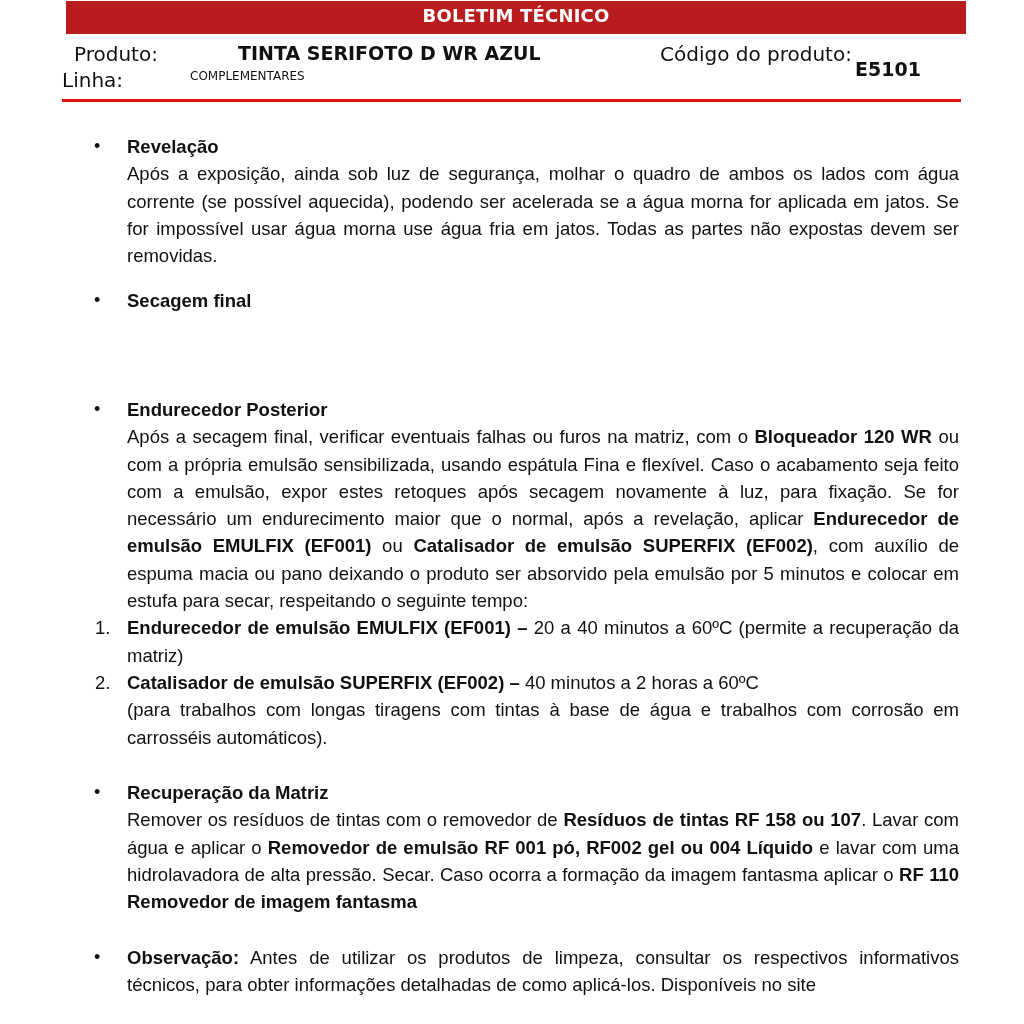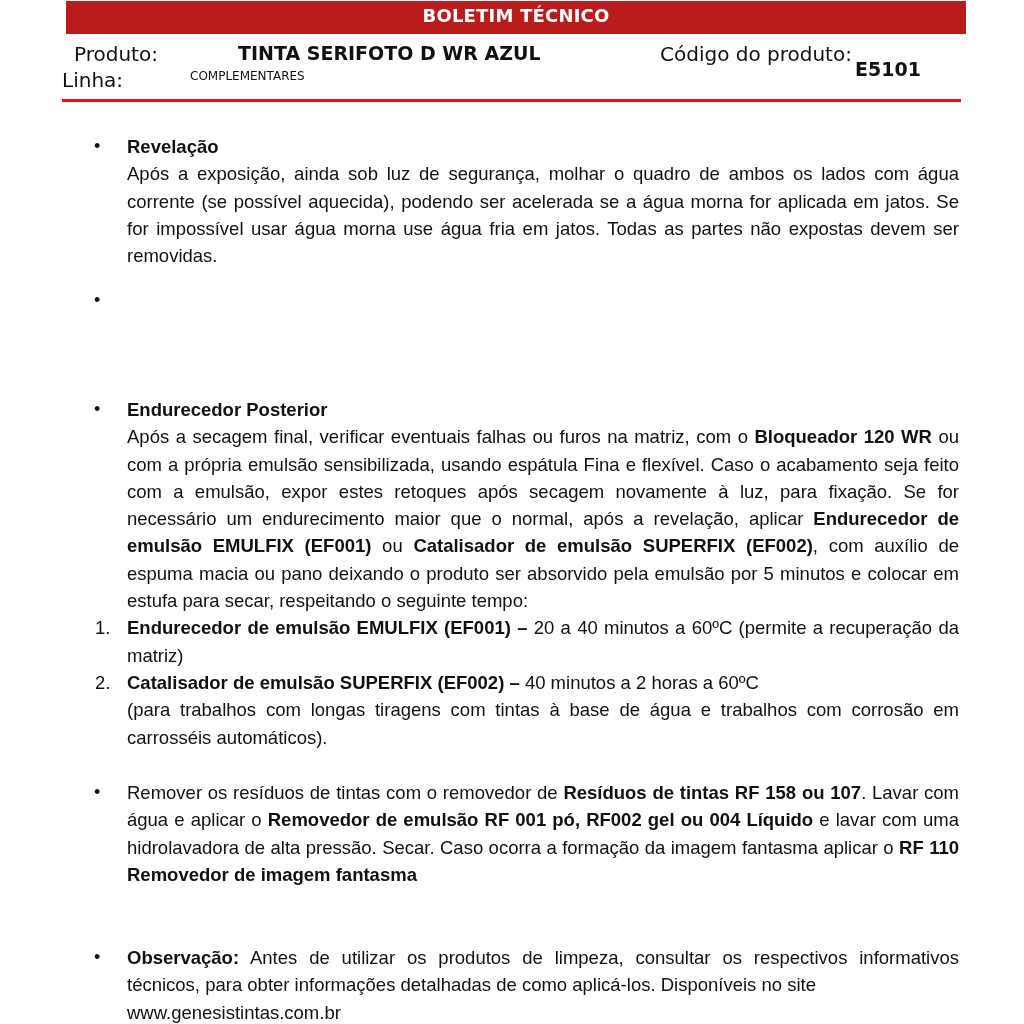--- a/index.html
+++ b/index.html
@@ -57,20 +57,21 @@
 <div class="content">
 
   <div class="section" style="top:133px;">
     <span class="bullet">•</span>
     <div class="sec-title">Revelação</div>
     <div class="para">Após a exposição, ainda sob luz de segurança, molhar o quadro de ambos os lados com água corrente (se possível aquecida), podendo ser acelerada se a água morna for aplicada em jatos. Se for impossível usar água morna use água fria em jatos. Todas as partes não expostas devem ser removidas.</div>
   </div>
 
   <div class="section" style="top:287px;">
     <span class="bullet">•</span>
+    <div class="sec-title">Secagem final</div>
   </div>
 
   <div class="section" style="top:396px;">
     <span class="bullet">•</span>
     <div class="sec-title">Endurecedor Posterior</div>
     <div class="para"><span>Após a secagem final, verificar eventuais falhas ou furos na matriz, com o </span><b>Bloqueador 120 WR</b><span> ou com a própria emulsão sensibilizada, usando espátula Fina e flexível. Caso o acabamento seja feito com a emulsão, expor estes retoques após secagem novamente à luz, para fixação. Se for necessário um endurecimento maior que o normal, após a revelação, aplicar </span><b>Endurecedor de emulsão EMULFIX (EF001)</b><span> ou </span><b>Catalisador de emulsão SUPERFIX (EF002)</b><span>, com auxílio de espuma macia ou pano deixando o produto ser absorvido pela emulsão por 5 minutos e colocar em estufa para secar, respeitando o seguinte tempo:</span></div>
     <ol class="steps" style="margin-left:-66px; width:898px;">
       <li style="padding-left:66px;">
         <span class="num">1.</span>
         <b>Endurecedor de emulsão EMULFIX (EF001) –</b><span> 20 a 40 minutos a 60ºC (permite a recuperação da matriz)</span>
@@ -78,21 +79,22 @@
       <li style="padding-left:66px;">
         <span class="num">2.</span>
         <b>Catalisador de emulsão SUPERFIX (EF002) –</b><span> 40 minutos a 2 horas a 60ºC</span>
         <div>(para trabalhos com longas tiragens com tintas à base de água e trabalhos com corrosão em carrosséis automáticos).</div>
       </li>
     </ol>
   </div>
 
   <div class="section" style="top:779px;">
     <span class="bullet">•</span>
+    <div class="sec-title">Recuperação da Matriz</div>
     <div class="para"><span>Remover os resíduos de tintas com o removedor de </span><b>Resíduos de tintas RF 158 ou 107</b><span>. Lavar com água e aplicar o </span><b>Removedor de emulsão RF 001 pó, RF002 gel ou 004 Líquido</b><span> e lavar com uma hidrolavadora de alta pressão. Secar. Caso ocorra a formação da imagem fantasma aplicar o </span><b>RF 110 Removedor de imagem fantasma</b></div>
   </div>
 
   <div class="section" style="top:944px;">
     <span class="bullet">•</span>
-    <div class="para"><b>Observação:</b><span> Antes de utilizar os produtos de limpeza, consultar os respectivos informativos técnicos, para obter informações detalhadas de como aplicá-los. Disponíveis no site</span><br><span>www.genesistintas.com.br</span></div>
+    <div class="para"><b>Observação:</b><span> Antes de utilizar os produtos de limpeza, consultar os respectivos informativos técnicos, para obter informações detalhadas de como aplicá-los. Disponíveis no site</span><br></div>
   </div>
 
 </div>
 
 </body></html>

